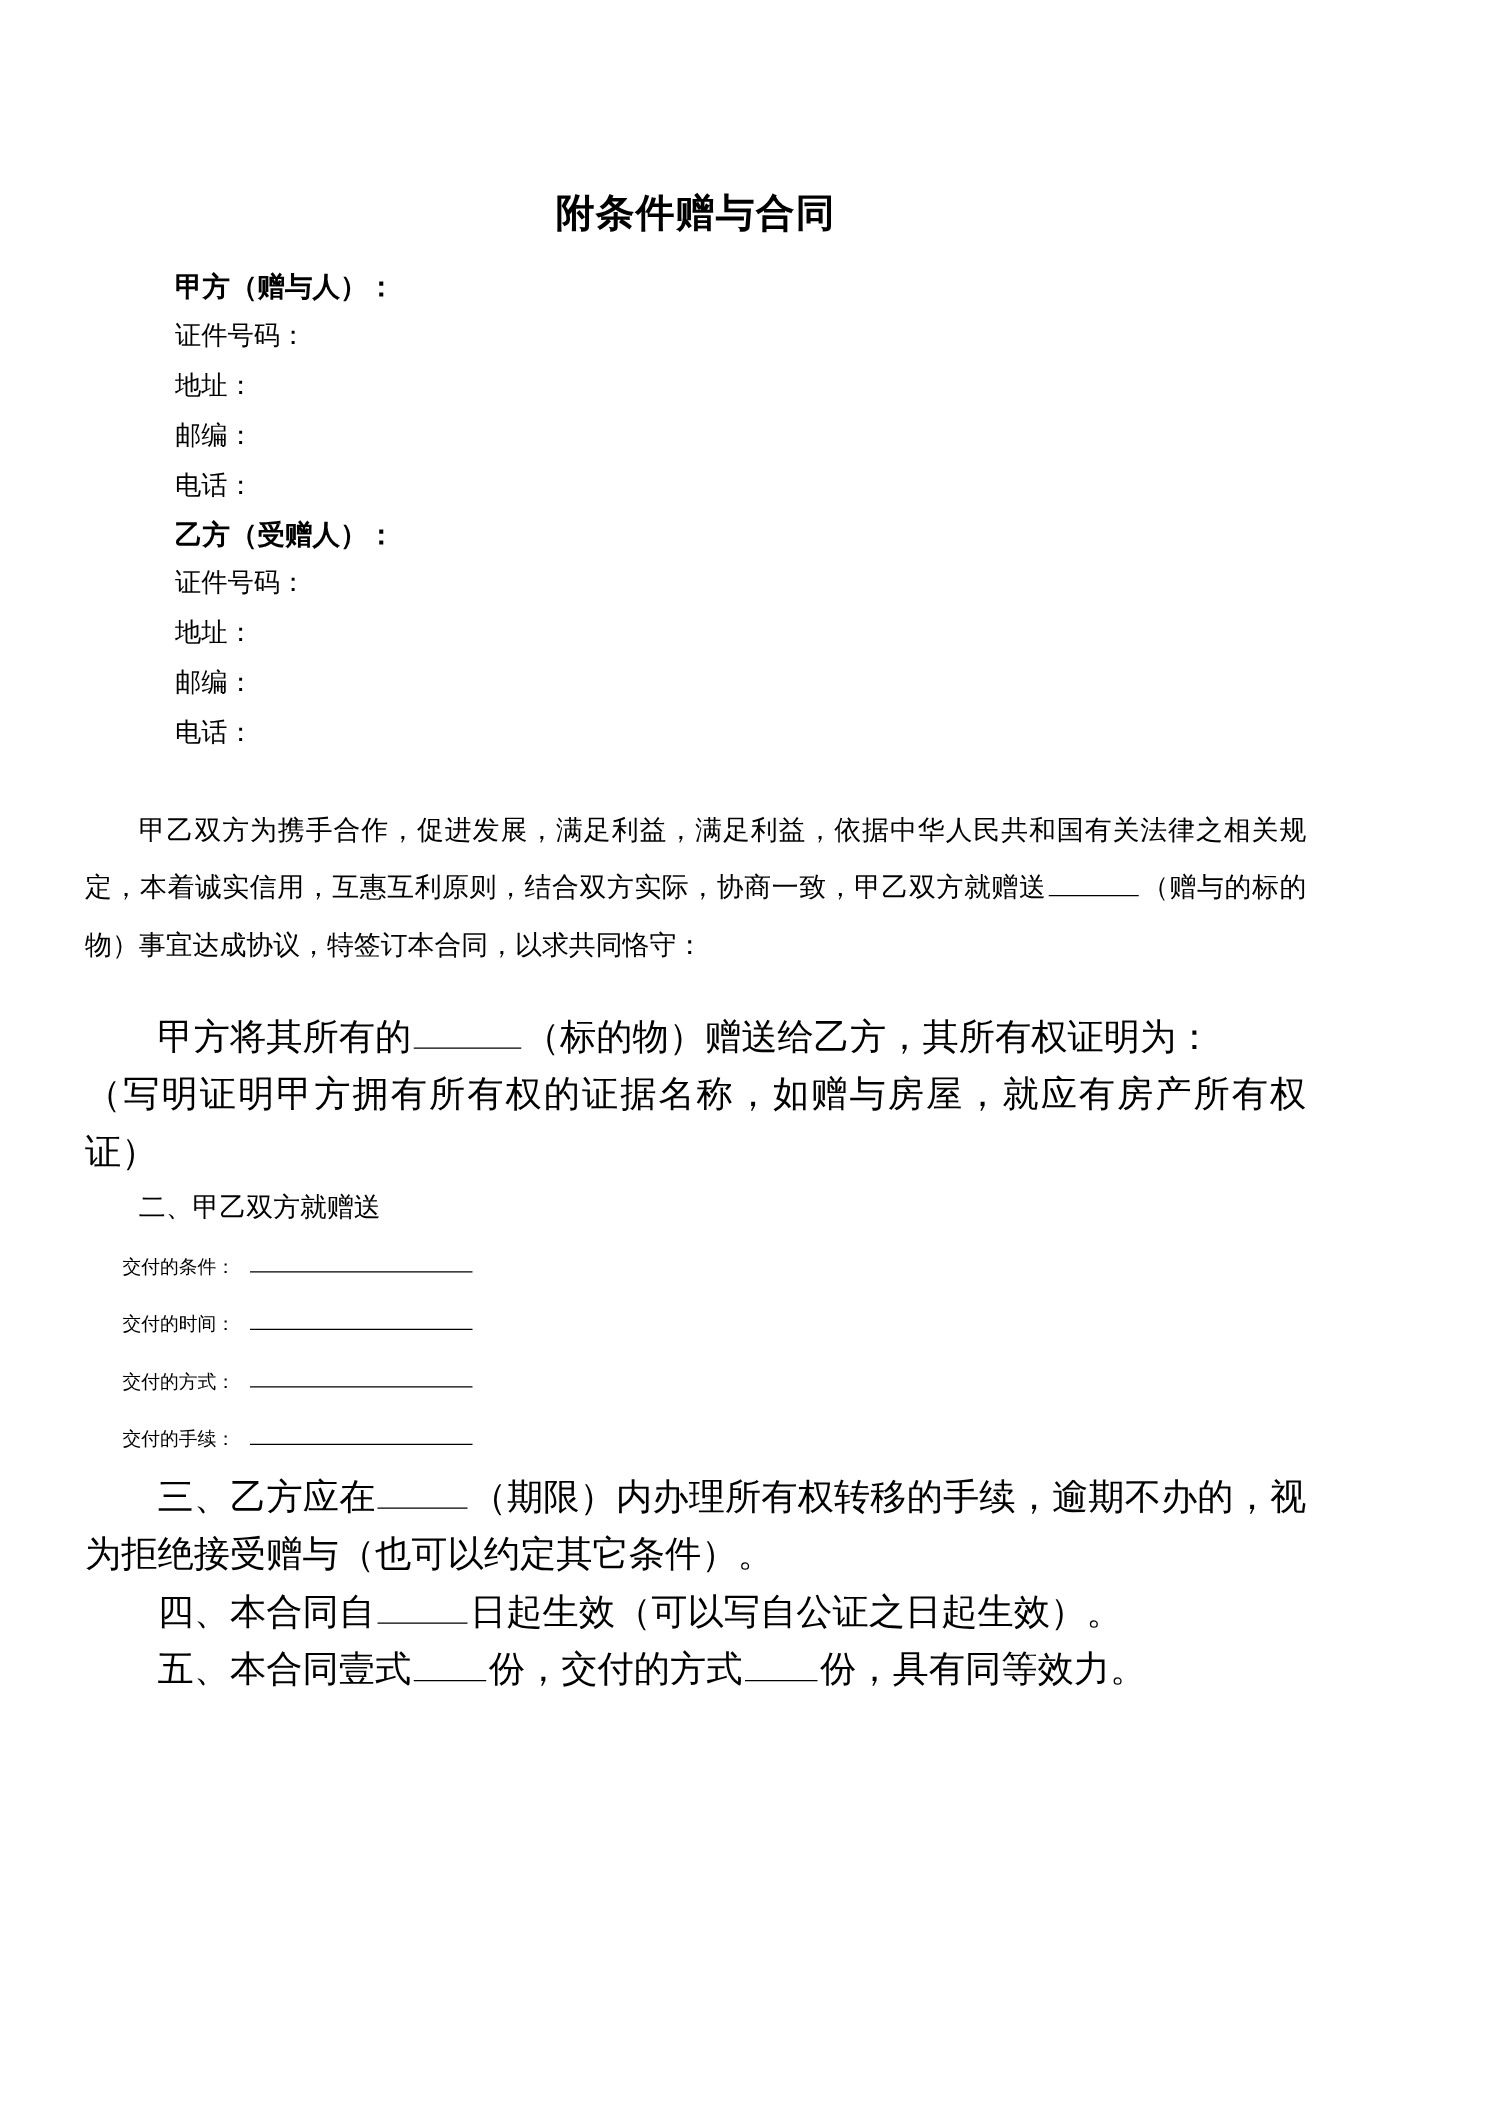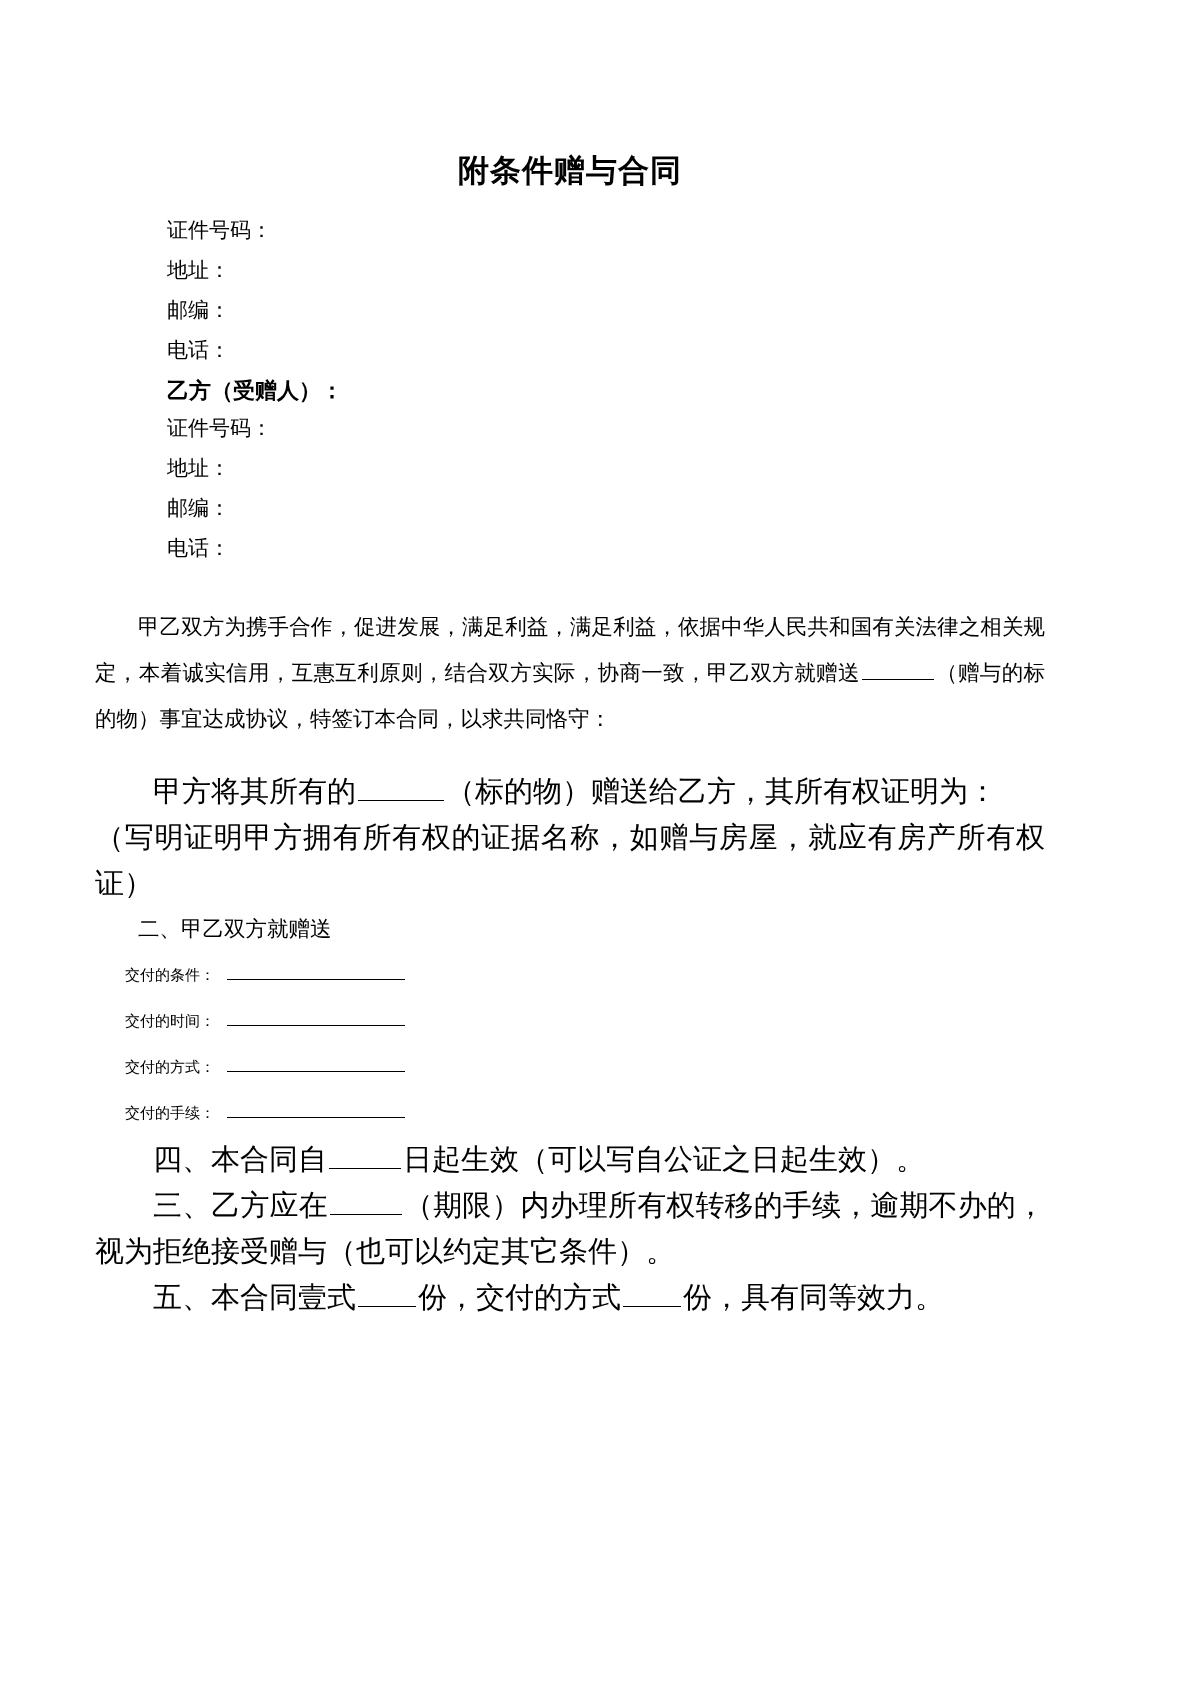--- a/index.html
+++ b/index.html
@@ -12,21 +12,21 @@
     height: 1683px;
     font-family: "DejaVu Serif", "Liberation Serif", serif;
     color: #000000;
     -webkit-font-smoothing: antialiased;
   }
   .page {
     position: relative;
     width: 1190px;
     height: 1683px;
     box-sizing: border-box;
-    padding: 150px 145px 0 95px;
+    padding: 150px 145px 0 68px;
     background: #ffffff;
   }
   .doc-title {
     text-align: center;
     font-size: 31px;
     font-weight: bold;
     letter-spacing: 1px;
     margin: 0 0 28px 0;
     font-family: "DejaVu Sans", "Liberation Sans", sans-serif;
   }
@@ -95,20 +95,21 @@
   .field-gap { display: inline-block; width: 10px; }
 </style>
 </head>
 <body>
 
 <div class="page">
 
   <h1 class="doc-title">附条件赠与合同</h1>
 
   <div class="party-block">
+    <div class="party-heading">甲方（赠与人）：</div>
     <div class="party-field">证件号码：</div>
     <div class="party-field">地址：</div>
     <div class="party-field">邮编：</div>
     <div class="party-field">电话：</div>
   </div>
 
   <div class="party-block">
     <div class="party-heading">乙方（受赠人）：</div>
     <div class="party-field">证件号码：</div>
     <div class="party-field">地址：</div>
@@ -131,19 +132,19 @@
 
   <div class="field-line"><span>交付的条件：</span><span class="field-gap"></span><span class="blank blank-lg"></span></div>
 
   <div class="field-line"><span>交付的时间：</span><span class="field-gap"></span><span class="blank blank-lg"></span></div>
 
 
   <div class="field-line"><span>交付的方式：</span><span class="field-gap"></span><span class="blank blank-lg"></span></div>
 
   <div class="field-line"><span>交付的手续：</span><span class="field-gap"></span><span class="blank blank-lg"></span></div>
 
+  <p class="clause-para"><span>三、乙方应在</span><span class="blank blank-sm"></span><span>（期限）内办理所有权转移的手续，逾期不办的，视为拒绝接受赠与（也可以约定其它条件）。</span></p>
+
   <p class="clause-para"><span>四、本合同自</span><span class="blank blank-sm"></span><span>日起生效（可以写自公证之日起生效）。</span></p>
-
-  <p class="clause-para"><span>三、乙方应在</span><span class="blank blank-sm"></span><span>（期限）内办理所有权转移的手续，逾期不办的，视为拒绝接受赠与（也可以约定其它条件）。</span></p>
 
   <p class="clause-para"><span>五、本合同壹式</span><span class="blank blank-xs"></span><span>份，交付的方式</span><span class="blank blank-xs"></span><span>份，具有同等效力。</span></p>
 
 </div>
 
 </body></html>

